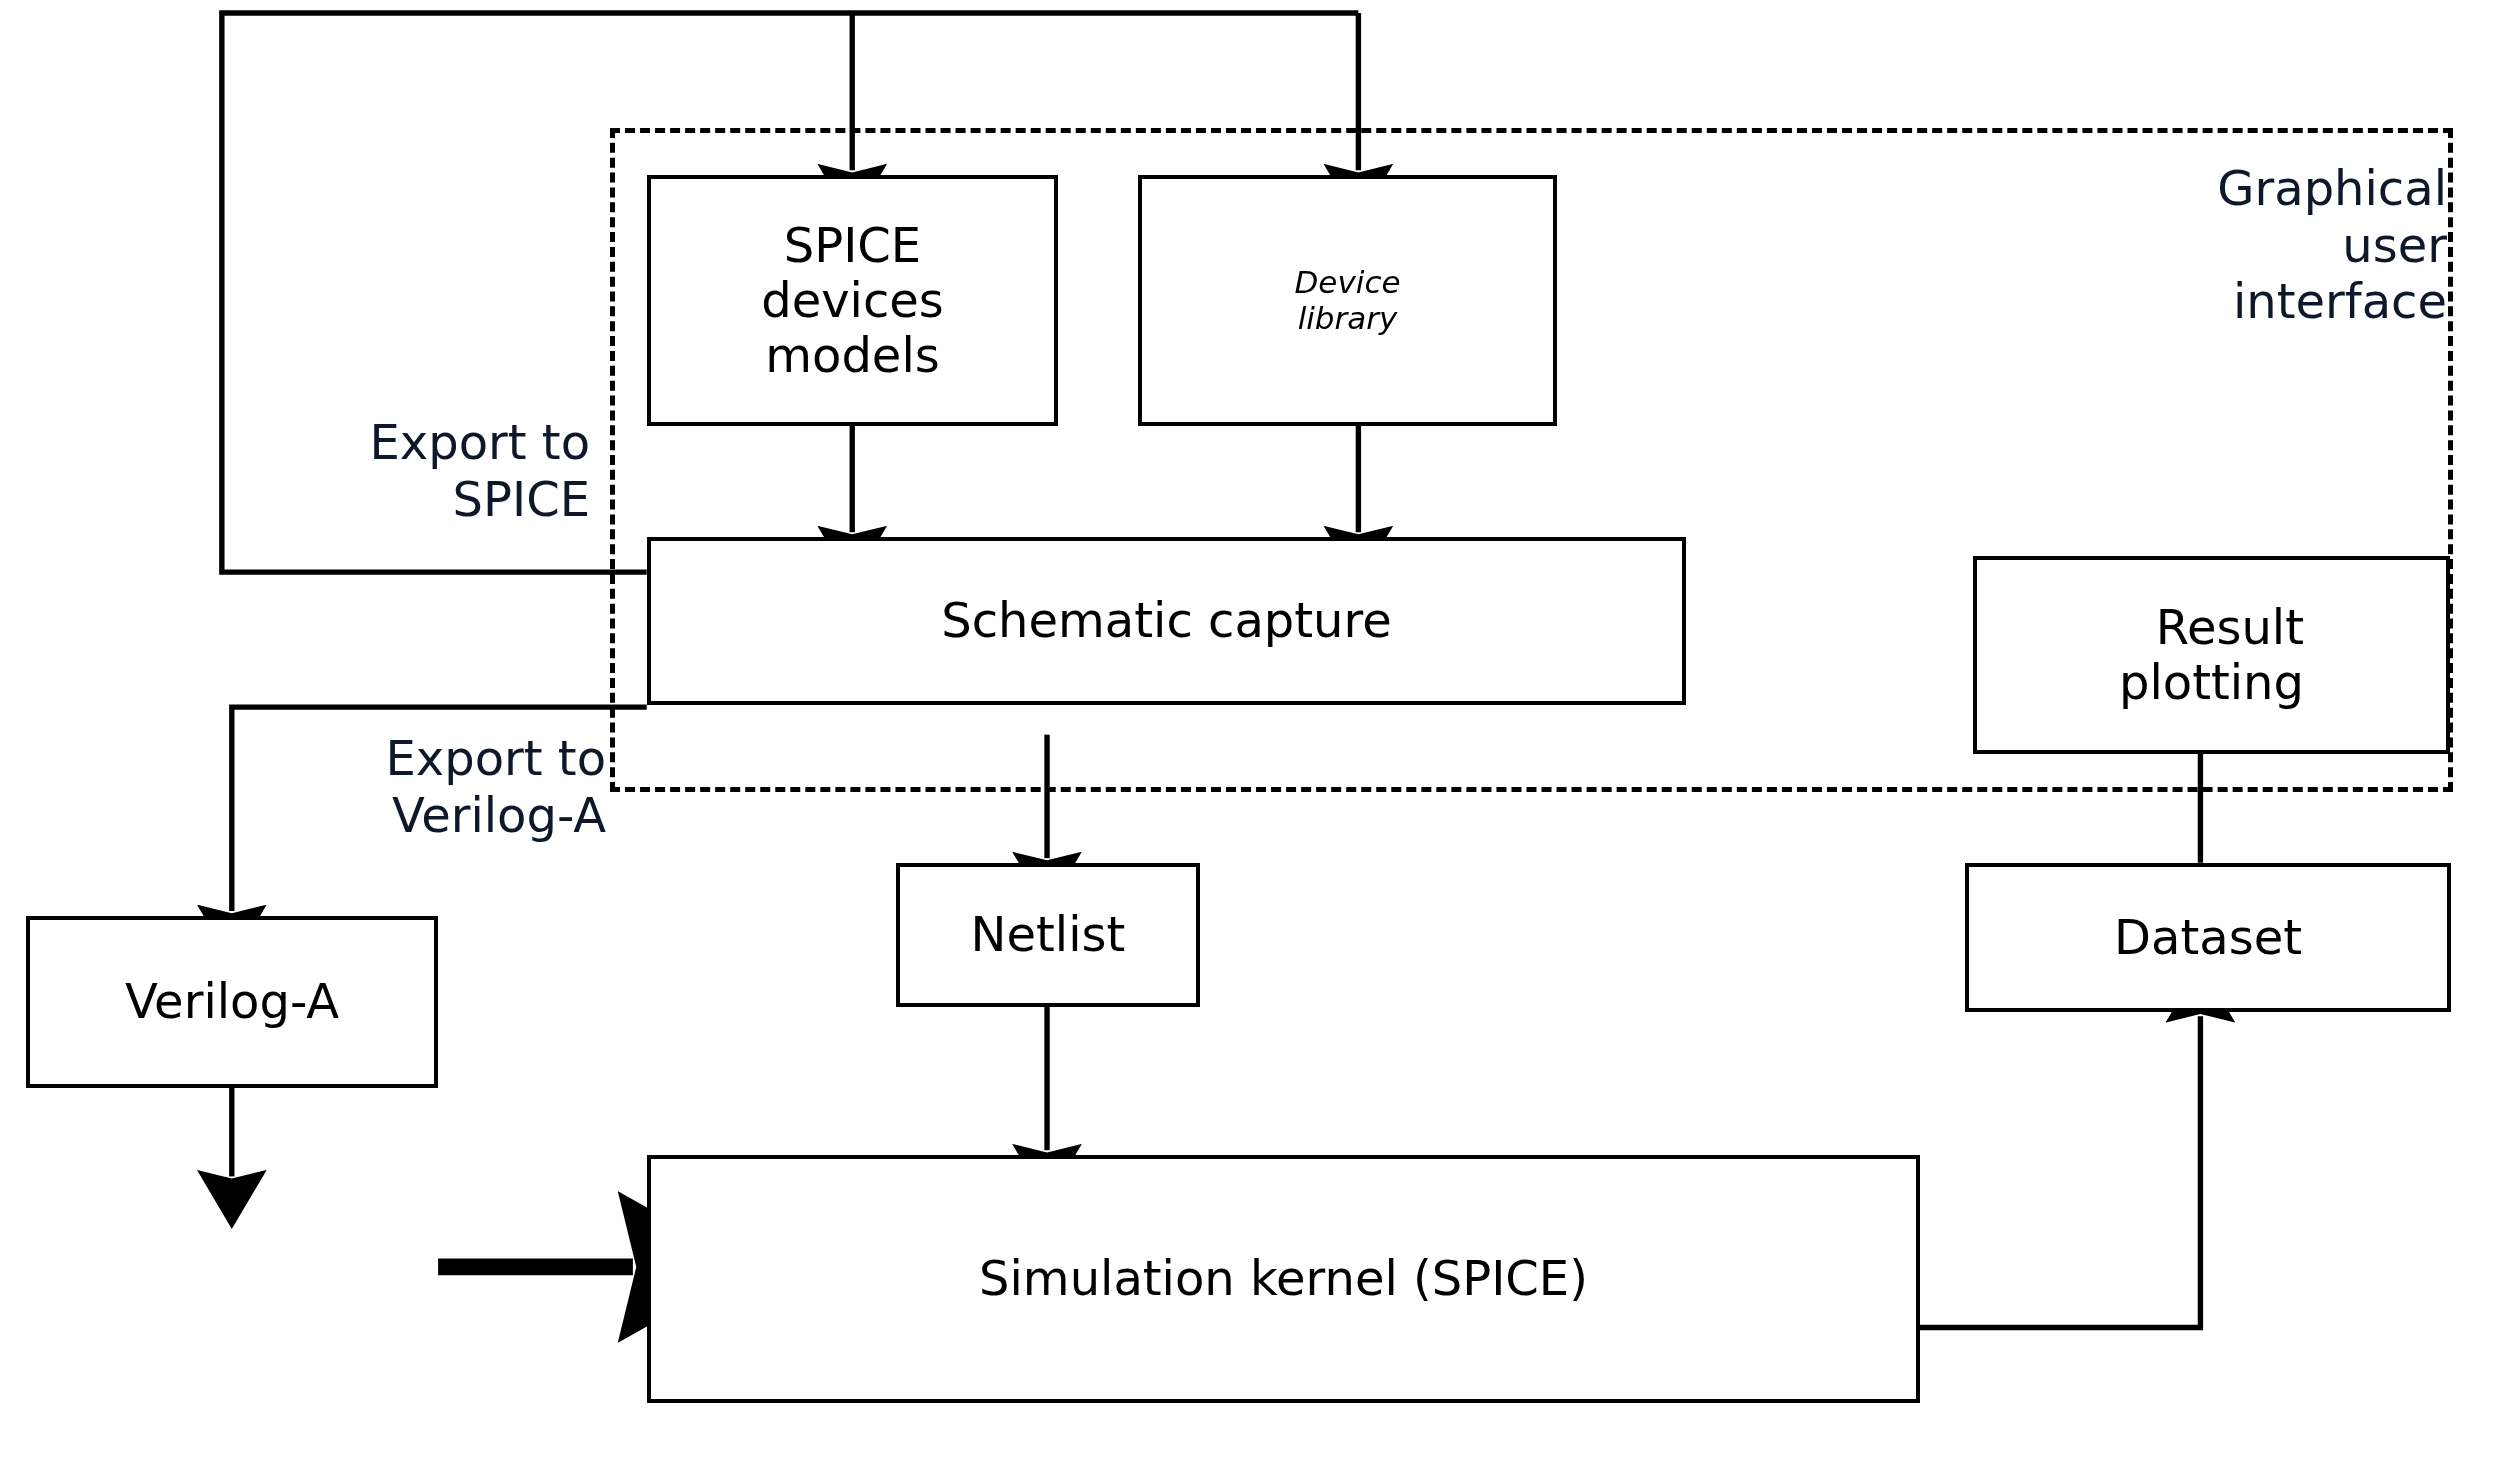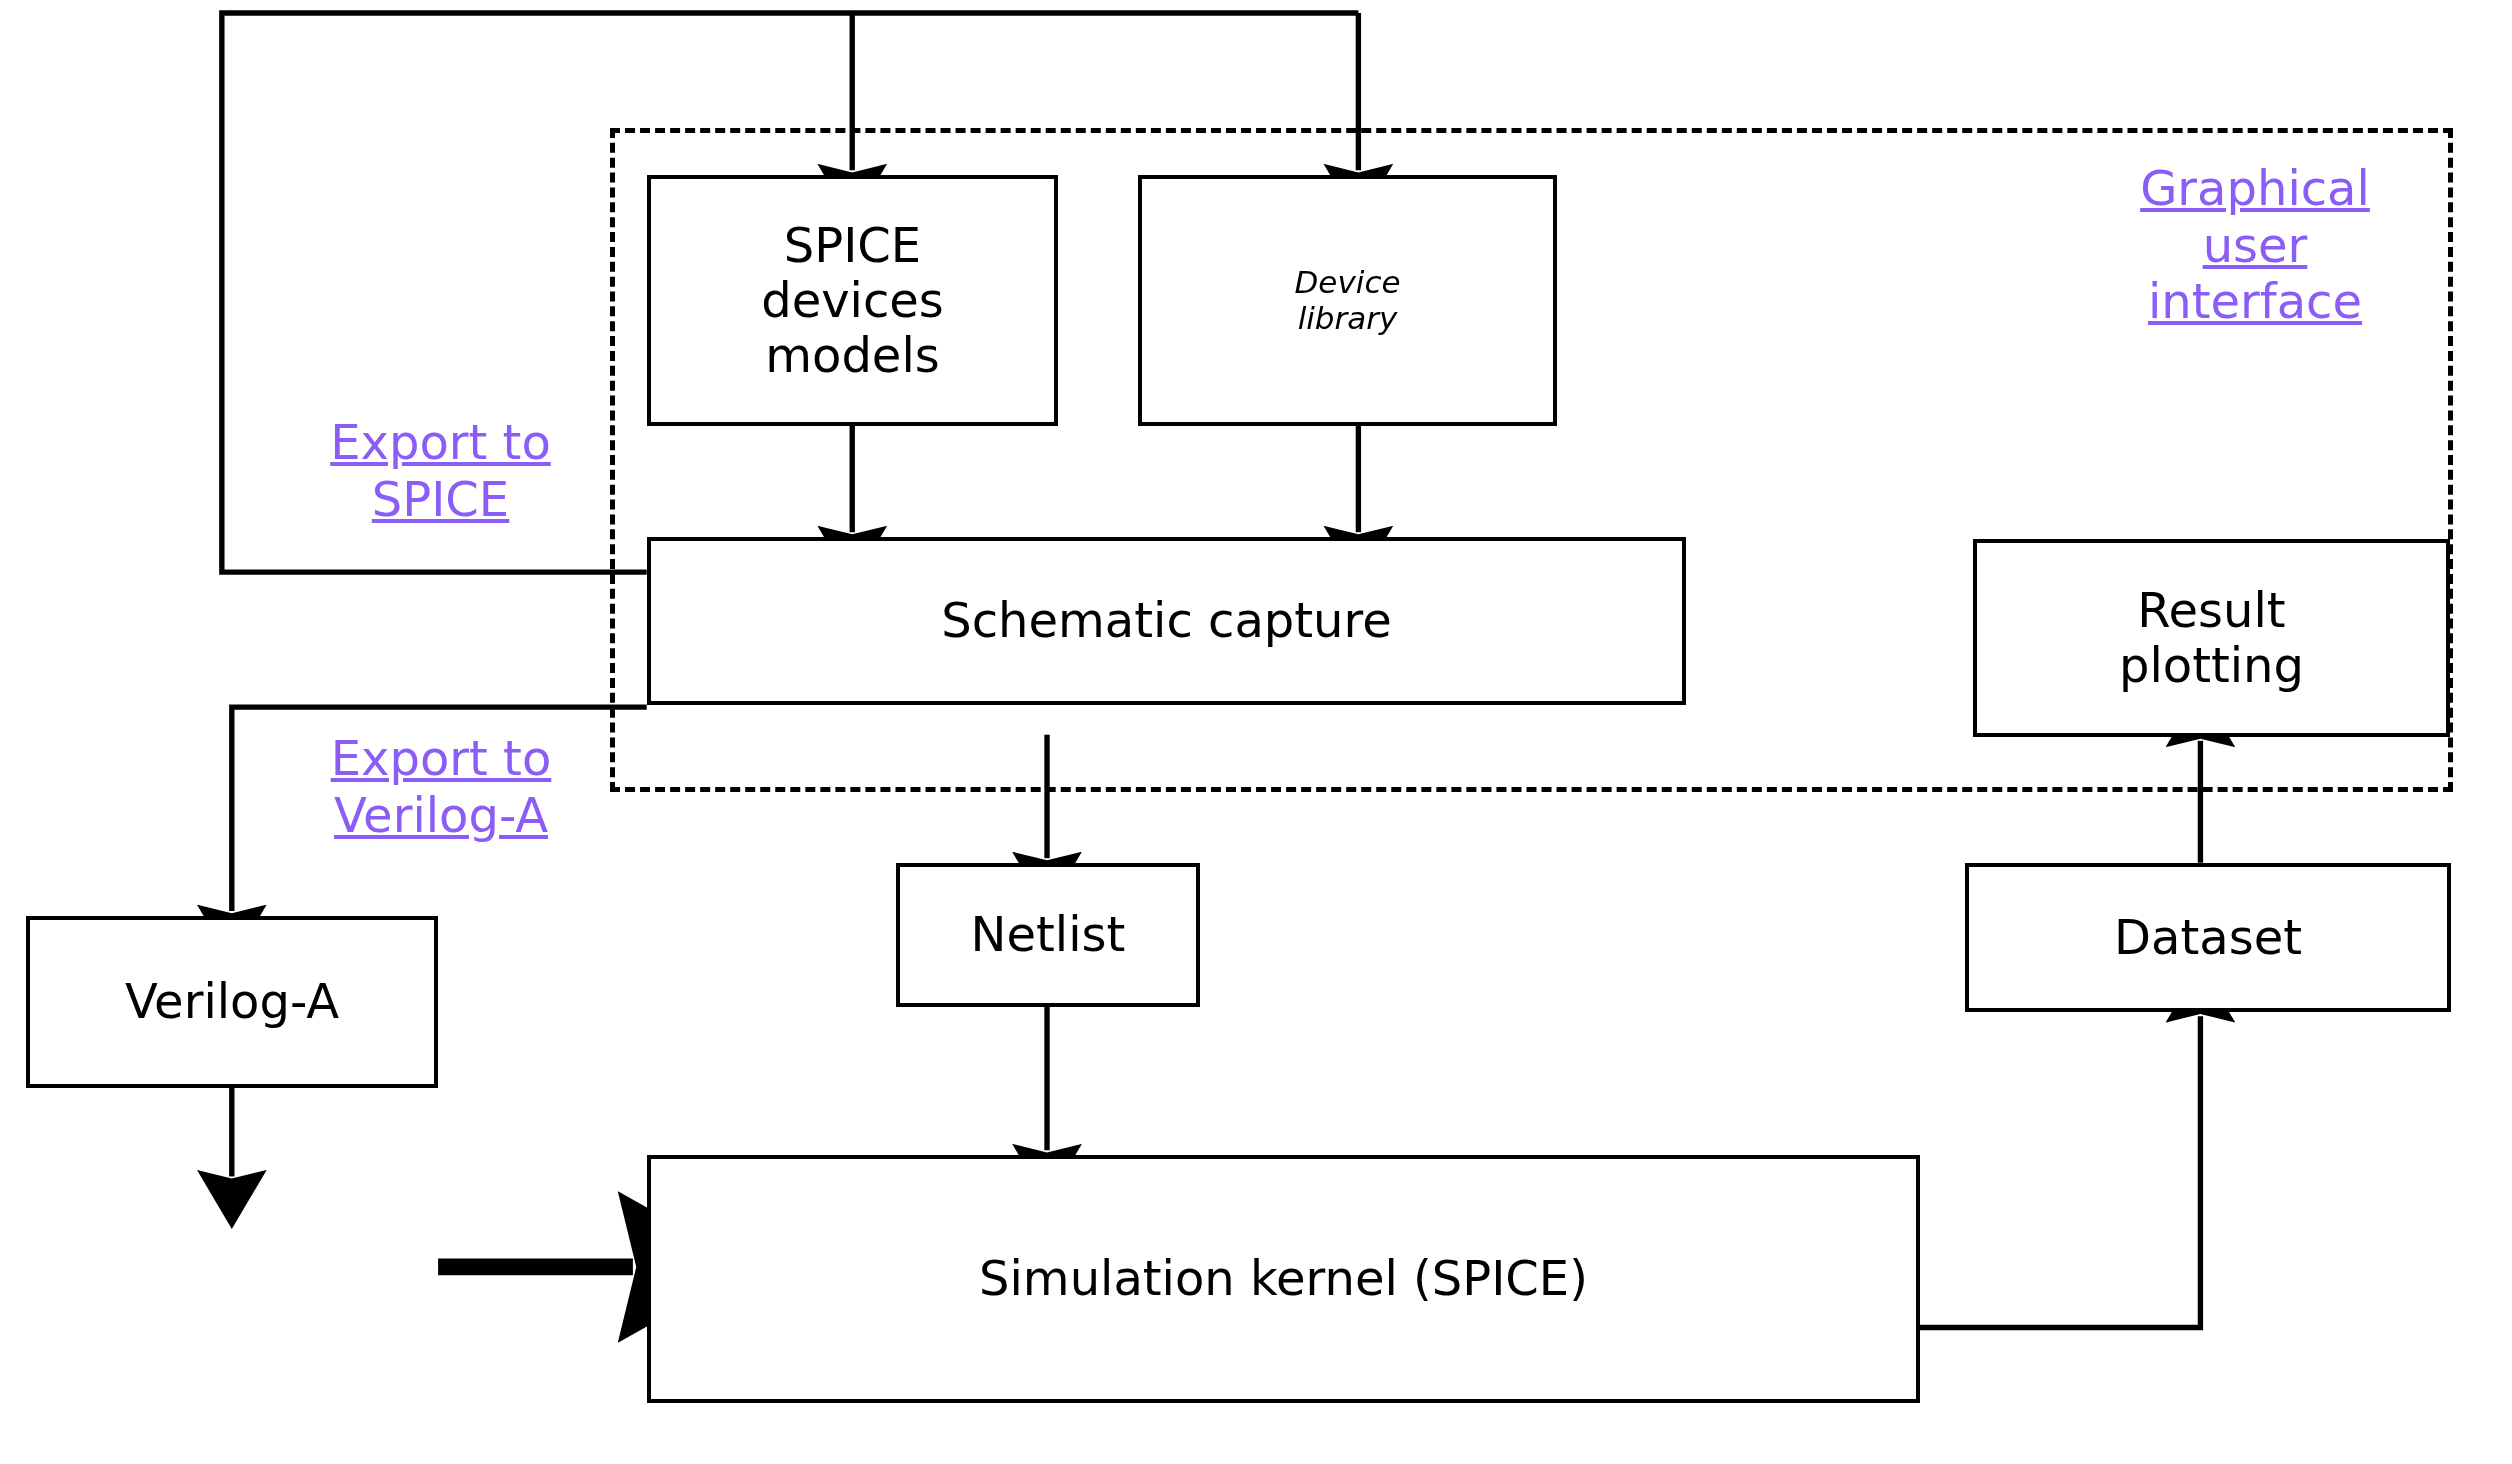--- a/index.html
+++ b/index.html
@@ -29,31 +29,30 @@
     white-space:pre-line;
   }
   .gui-zone{
     position:absolute;
     box-sizing:border-box;
     border:5.4px dashed #000000;
     background:transparent;
   }
   .free-label{
     position:absolute;
-    color:#8b5cf6;
-    text-align:center;
+    color:#0f172a;
+    text-align:right;
     line-height:1.18;
     white-space:pre-line;
-    text-decoration:underline;
   }
   
   #spice-models     {left:647px;  top:175px;  width:411px;  height:251px; font-size:48px;}
   #device-library   {left:1138px; top:175px;  width:419px;  height:251px; font-size:31px;font-style:italic;}
   #schematic-capture{left:647px;  top:537px;  width:1039px; height:168px; font-size:48px;}
-  #result-plotting  {left:1973px; top:539px;  width:477px;  height:198px; font-size:48px;}
+  #result-plotting  {left:1973px; top:556px;  width:477px;  height:198px; font-size:48px;text-align:right;}
   #netlist          {left:896px; top:863px; width:304px;  height:144px; font-size:48px;}
   #dataset          {left:1965px; top:863px; width:486px;  height:149px; font-size:48px;}
   #verilog-a        {left:26px;   top:916px; width:412px;  height:172px; font-size:48px;}
   #openvaf-compiler {left:26px;   top:1181px; width:412px;  height:172px; font-size:48px;}
   #simulation-kernel{left:647px;  top:1155px; width:1273px; height:248px; font-size:48px;}
 
   #gui-boundary     {left:610px;  top:128px;  width:1843px; height:664px;}
 
   #label-gui        {left:2063px; top:160px;  width:384px;  font-size:48px;}
   #label-export-spice{left:291px; top:414px;  width:299px;  font-size:48px;}

